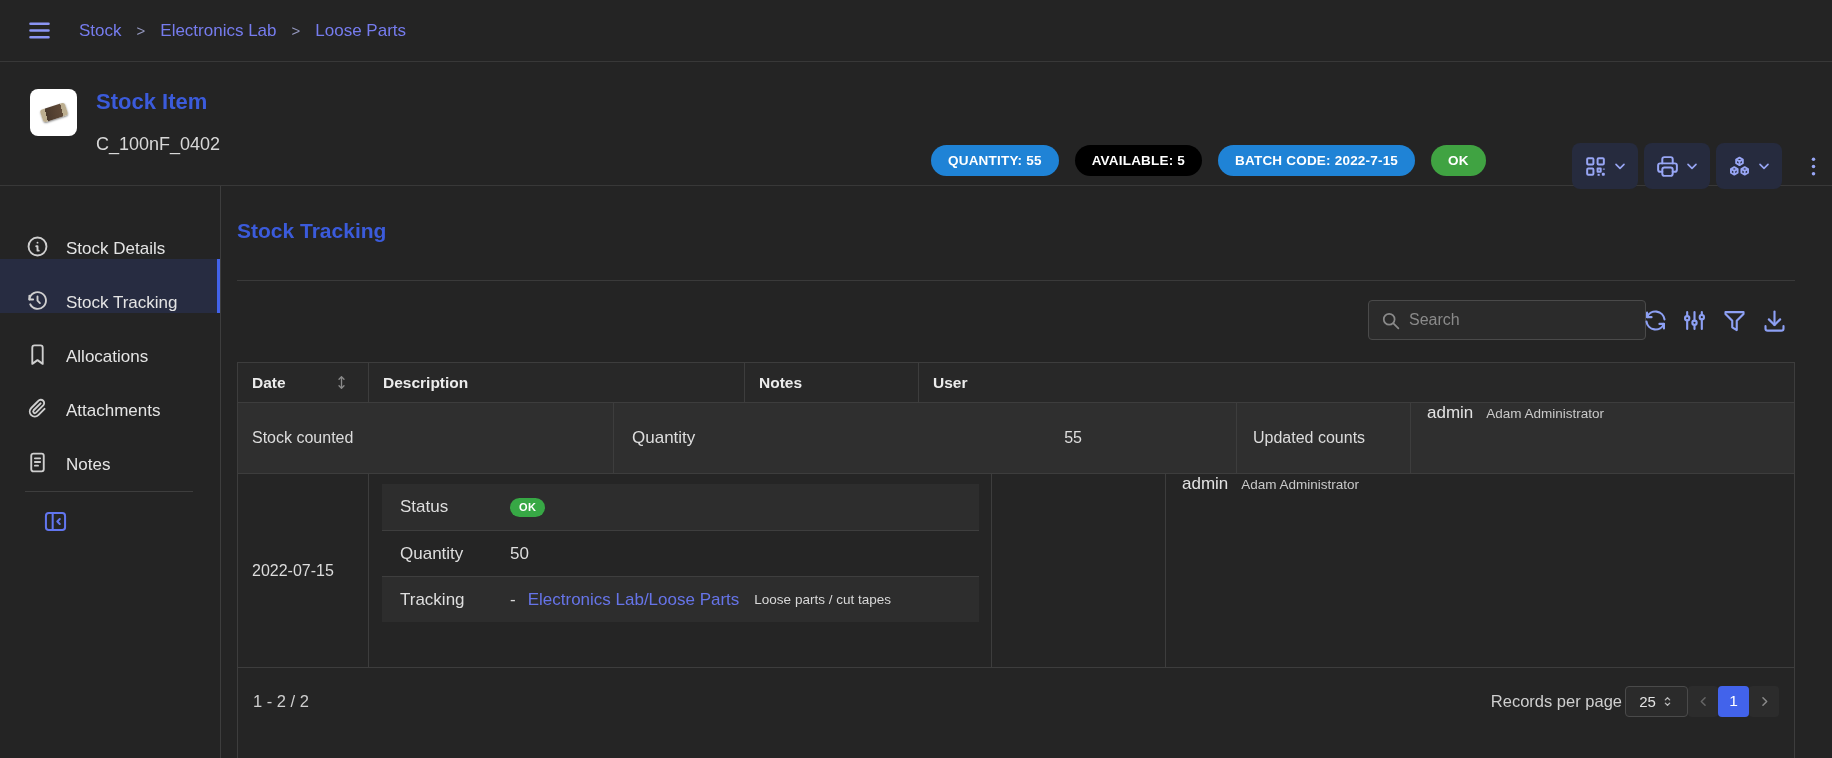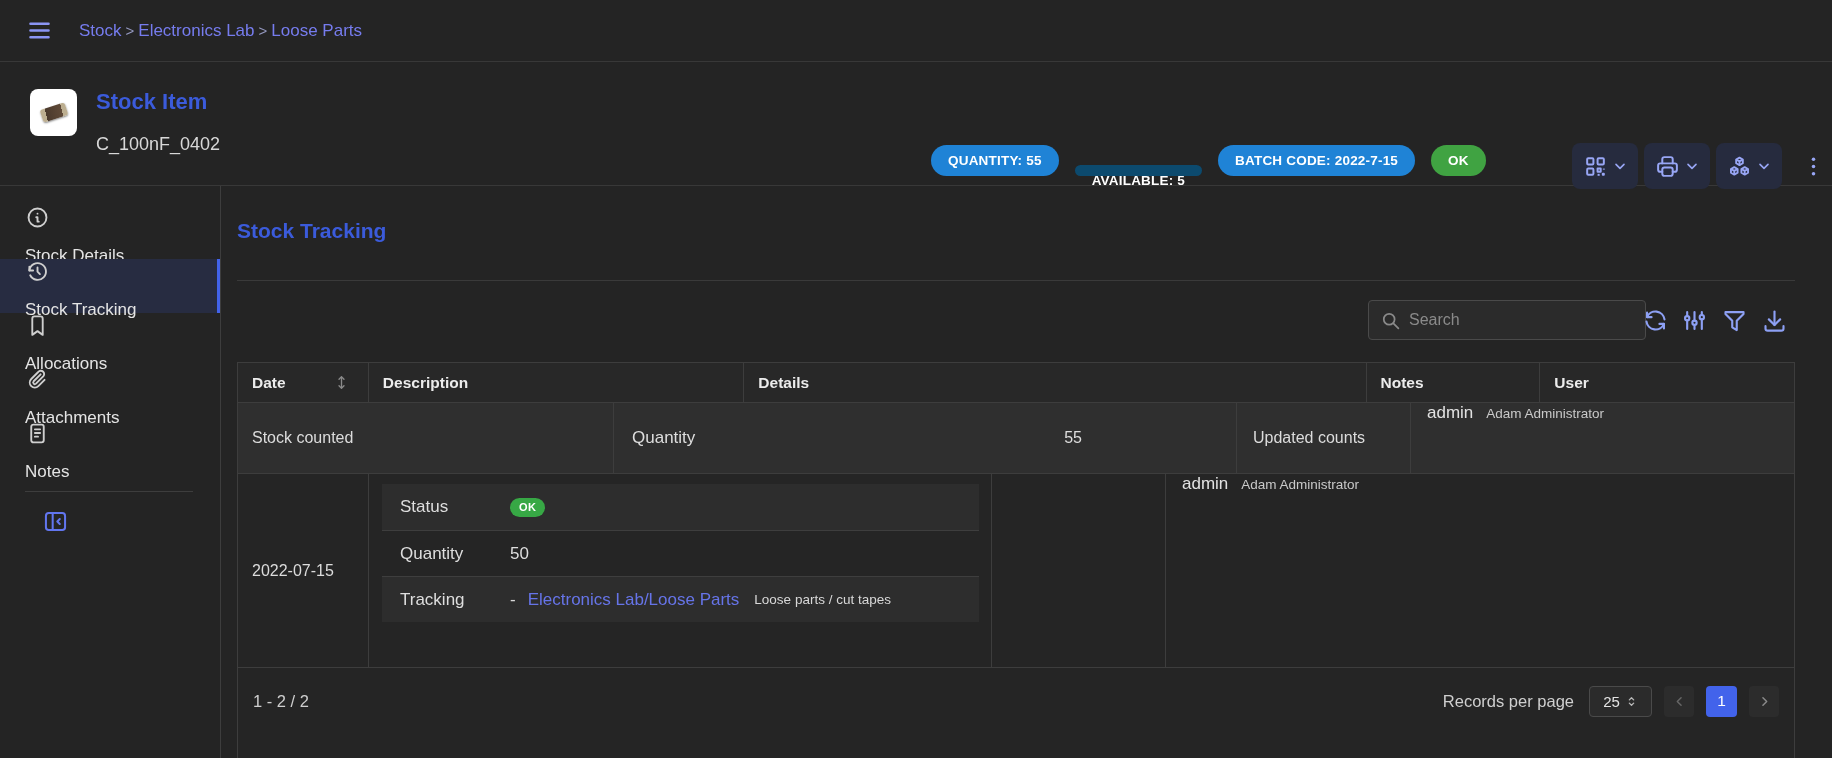--- a/index.html
+++ b/index.html
@@ -12,21 +12,21 @@
   }
   svg { display:block; }
 
   
   .topbar {
     position:absolute; top:0; left:0; width:100%; height:62px;
     display:flex; align-items:center; padding-left:26px; gap:26px;
     border-bottom:1px solid #383838;
   }
   .hamburger { color:#8b95f5; cursor:pointer; }
-  .breadcrumb { display:flex; align-items:center; gap:4px; font-size:17px; }
+  .breadcrumb { display:flex; align-items:center; gap:15px; font-size:17px; }
   .breadcrumb a { color:#767cee; text-decoration:none; cursor:pointer; }
   .breadcrumb .sep { color:#9599c0; font-size:15px; }
 
   
   .pageheader {
     position:absolute; top:62px; left:0; width:100%; height:124px;
     border-bottom:1px solid #383838;
   }
   .thumb {
     position:absolute; left:30px; top:27px; width:47px; height:47px;
@@ -51,22 +51,22 @@
     color:#98a6f5; display:flex; align-items:center; justify-content:center; gap:4px; cursor:pointer;
   }
   .kebab { margin-left:13px; color:#98a6f5; cursor:pointer; }
 
   
   .sidebar {
     position:absolute; top:186px; left:0; width:221px; height:572px;
     border-right:1px solid #3d3d3d; padding-top:19px;
   }
   .side-item {
-    position:relative; height:54px; display:flex; align-items:flex-start; gap:16px;
-    padding-left:25px; font-size:17px; color:#e4e4e4; cursor:pointer;flex-direction:column;
+    position:relative; height:54px; display:flex; align-items:flex-end; gap:16px;
+    padding-left:25px; font-size:17px; color:#e4e4e4; cursor:pointer;
   }
   .side-item .sicon { color:#cfcfcf; }
   .side-item.active { background:#272c41; }
   .side-item.active::after {
     content:''; position:absolute; right:0; top:0; bottom:0; width:3px; background:#4263eb;
   }
   .side-divider { margin:16px 0 0 25px; width:168px; border-top:1px solid #3d3d3d; }
   .collapse-btn { margin:16px 0 0 42px; color:#6276ef; cursor:pointer; width:27px; }
 
   
@@ -137,21 +137,21 @@
   .loc-dash { margin-right:12px; color:#d9d9d9; }
   .loc-link { color:#6674e8; text-decoration:none; font-size:17px; cursor:pointer; }
   .loc-extra { font-size:13.5px; color:#d8d8d8; margin-left:15px; }
 
   
   .pagination {
     height:66px; display:flex; align-items:center; justify-content:space-between;
     padding:0 15px;
   }
   .pg-summary { font-size:16.5px; color:#cfcfcf; }
-  .pg-right { display:flex; align-items:center; gap:12px; }
+  .pg-right { display:flex; align-items:center; }
   .pg-label { font-size:16.5px; color:#cfcfcf; margin-right:3px; }
   .pg-select {
     width:63px; height:31px; background:#2b2b2b; border:1px solid #4a4a4a; border-radius:4px;
     display:flex; align-items:center; justify-content:center; gap:5px;
     font-size:15px; color:#e3e3e3; cursor:pointer;
   }
   .pg-select .selector { color:#b9b9b9; }
   .pg-btn {
     width:30px; height:31px; background:#2c2c2c; border:none; border-radius:4px;
     display:flex; align-items:center; justify-content:center; cursor:pointer; color:#8a8a8a;
@@ -185,21 +185,21 @@
 
   <section class="pageheader">
     <div class="thumb">
       <div class="cap"></div>
     </div>
     <div class="ph-title">Stock Item</div>
     <div class="ph-sub">C_100nF_0402</div>
 
     <div class="badges">
       <span class="badge" style="background-color: rgb(31, 131, 214);">QUANTITY: 55</span>
-      <span class="badge" style="background-color: #0c4a6e; margin-top: 20px;">AVAILABLE: 5</span>
+      <span class="badge" style="background-color: #000000;">AVAILABLE: 5</span>
       <span class="badge" style="background-color: rgb(31, 131, 214);">BATCH CODE: 2022-7-15</span>
       <span class="badge" style="background-color: rgb(64, 163, 66);">OK</span>
     </div>
 
     <div class="actions">
       <button class="act-btn">
         <span>
           <svg width="25" height="25" viewBox="0 0 24 24" fill="none" stroke="currentColor" stroke-width="1.9" stroke-linejoin="round">
               <rect x="4" y="4" width="6" height="6" rx="1"></rect>
               <rect x="4" y="14" width="6" height="6" rx="1"></rect>
@@ -363,21 +363,20 @@
           <span>Date</span>
           <span class="sort-ic">
             <svg width="17" height="17" viewBox="0 0 24 24" fill="none" stroke="currentColor" stroke-width="1.9" stroke-linecap="round" stroke-linejoin="round">
                 <path d="M8.5 7.5L12 4l3.5 3.5"></path>
                 <path d="M8.5 16.5L12 20l3.5-3.5"></path>
                 <path d="M12 4.5v15"></path>
               </svg>
           </span>
         </div>
         <div class="th c-desc">Description</div>
-        <div class="th c-details">Details</div>
         <div class="th c-notes">Notes</div>
         <div class="th c-user">User</div>
       </div>
 
       <div class="trow row1">
         <div class="td c-desc">Stock counted</div>
         <div class="td c-details">
           <div class="kv">
             <span class="klabel">Quantity</span>
             <span class="kval">55</span>

